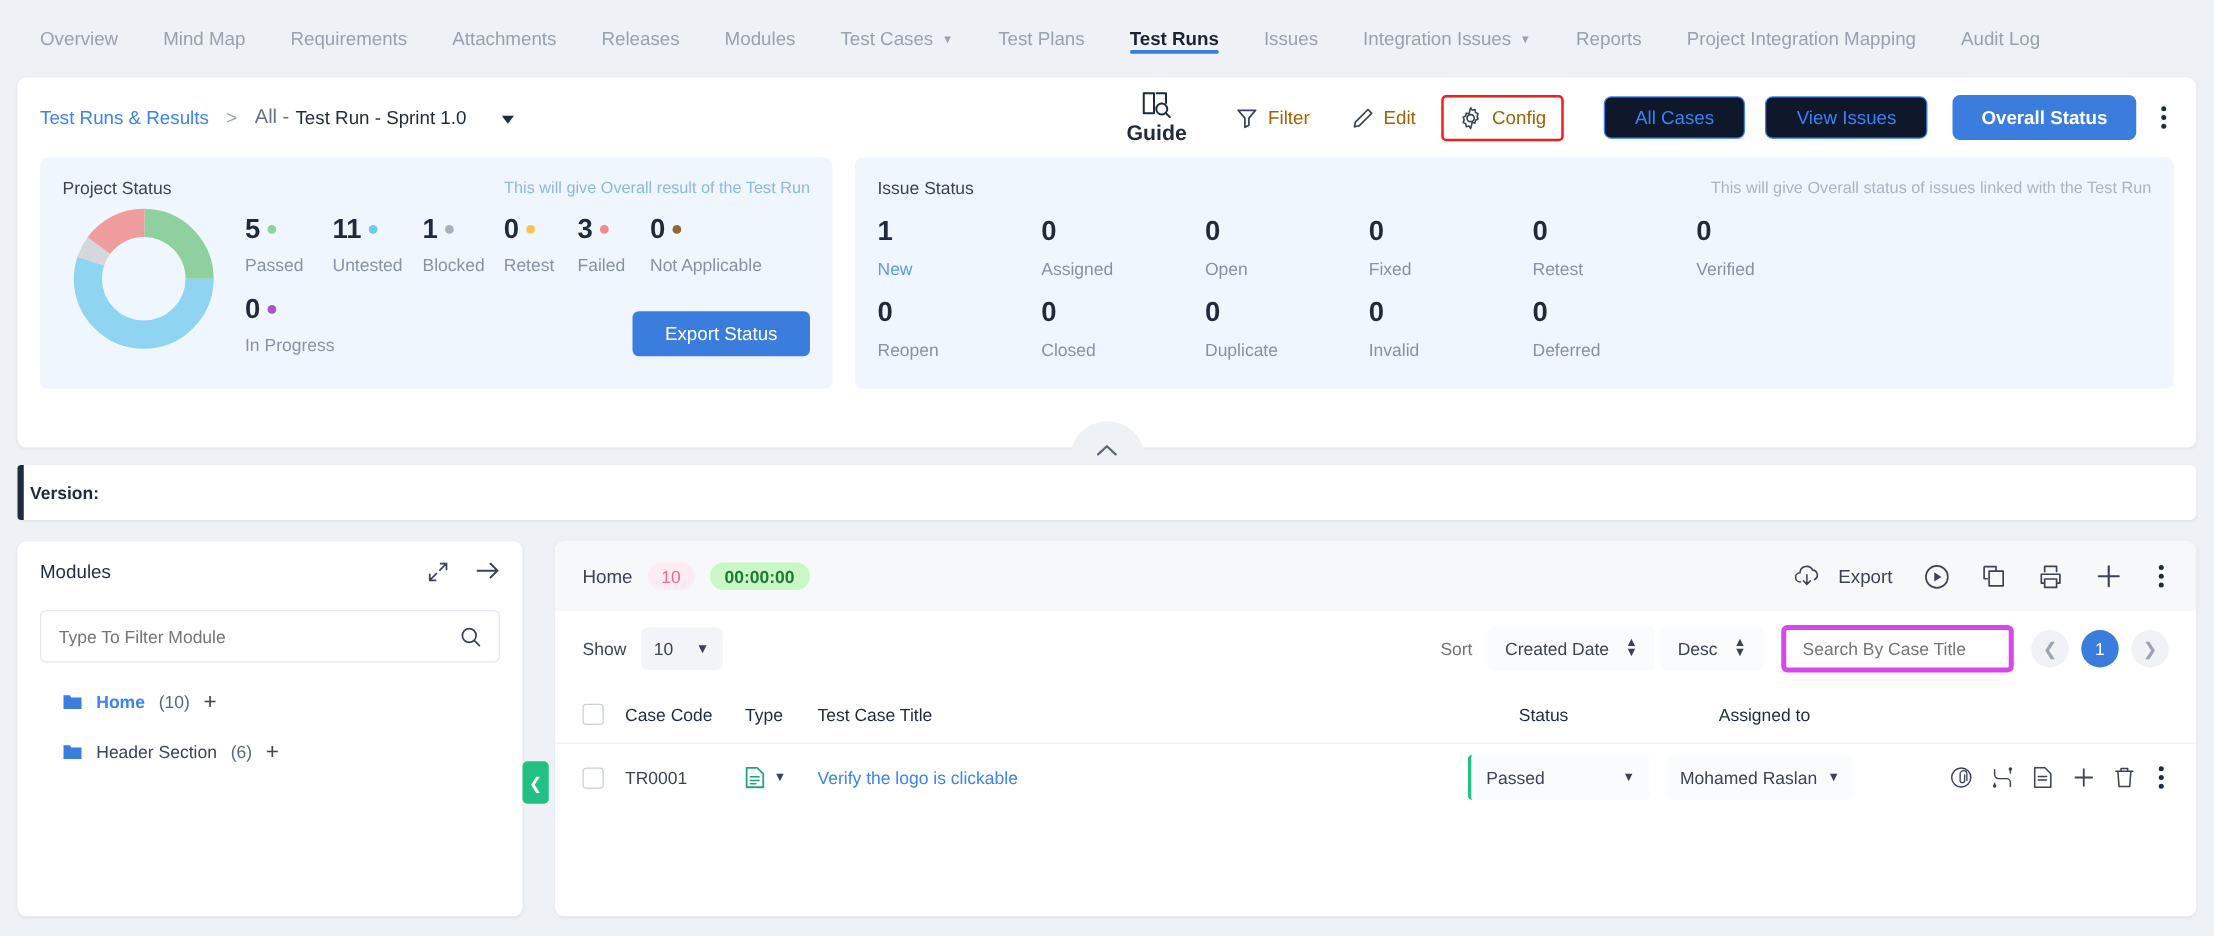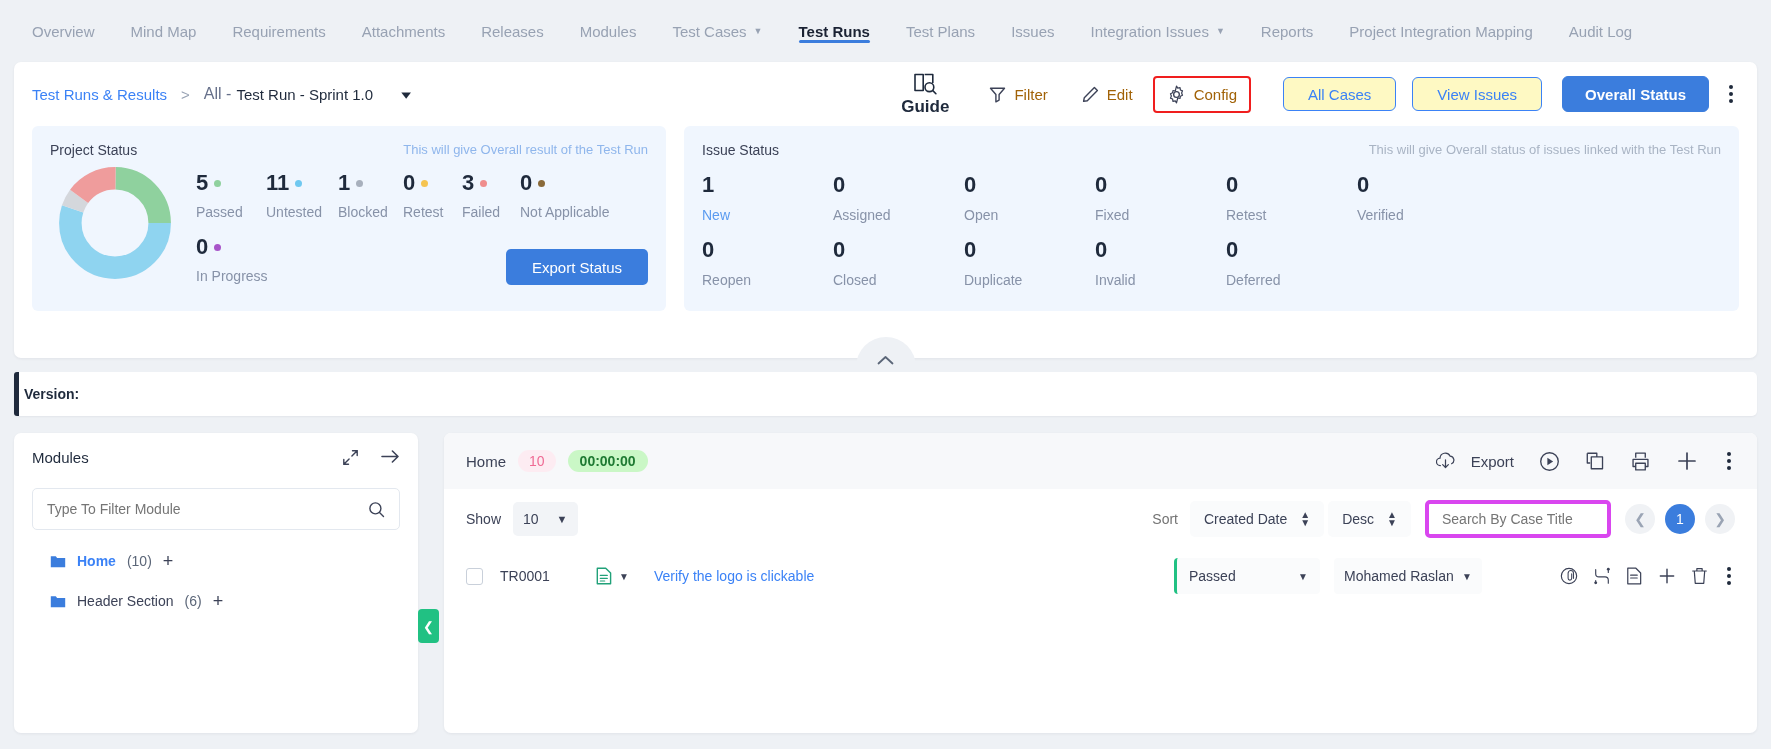--- a/index.html
+++ b/index.html
@@ -88,21 +88,21 @@
   }
   .txtbtn.highlighted {
     border: 2px solid #f01e1e;
     padding: 7px 12px;
     margin-right: 16px;
   }
 
   .obtn {
     border: 1px solid #3b82f6;
     color: #3b82f6;
-    background: #fef9c3;
+    background: #0f172a;
     border-radius: 6px;
     height: 34px;
     padding: 0 24px;
     font-size: 15px;
     cursor: pointer;
     margin-left: 16px;
     font-family: "Liberation Sans", sans-serif;
   }
   .pbtn {
     background: #3b7ddd;
@@ -368,25 +368,25 @@
     <div class="navitem">
       <span>Releases</span>
     </div>
     <div class="navitem">
       <span>Modules</span>
     </div>
     <div class="navitem">
       <span>Test Cases</span>
       <span class="caret">▼</span>
     </div>
+    <div class="navitem">
+      <span>Test Plans</span>
+    </div>
     <div class="navitem active">
       <span>Test Runs</span>
-    </div>
-    <div class="navitem">
-      <span>Test Plans</span>
     </div>
     <div class="navitem">
       <span>Issues</span>
     </div>
     <div class="navitem">
       <span>Integration Issues</span>
       <span class="caret">▼</span>
     </div>
     <div class="navitem">
       <span>Reports</span>
@@ -680,20 +680,29 @@
         </div>
         <input class="search-case" placeholder="Search By Case Title" style="">
         <div class="pager">
           <div class="pg arrow">❮</div>
           <div class="pg cur">1</div>
           <div class="pg arrow">❯</div>
         </div>
       </div>
     </div>
 
+    <div class="thead">
+      <div class="cb"></div>
+      <div class="c-code">Case Code</div>
+      <div class="c-type">Type</div>
+      <div class="c-title">Test Case Title</div>
+      <div class="c-status">Status</div>
+      <div class="c-assign">Assigned to</div>
+      <div class="c-actions"></div>
+    </div>
 
     <div class="trow">
       <div class="cb"></div>
       <div class="c-code">TR0001</div>
       <div class="c-type" style="display:flex;align-items:center;gap:7px;cursor:pointer">
         <svg width="16" height="18" viewBox="0 0 16 18">
           <path d="M1.3 1.2h8.4l4.9 4.9v10.7H1.3z" fill="none" stroke="#21a179" stroke-width="1.4" stroke-linejoin="round"></path>
           <path d="M4.3 8.4h7M4.3 11.4h7M4.3 14h4.4" stroke="#21a179" stroke-width="1.2" stroke-linecap="round"></path>
         </svg>
         <span style="font-size:10px;color:#3c4257">▼</span>

